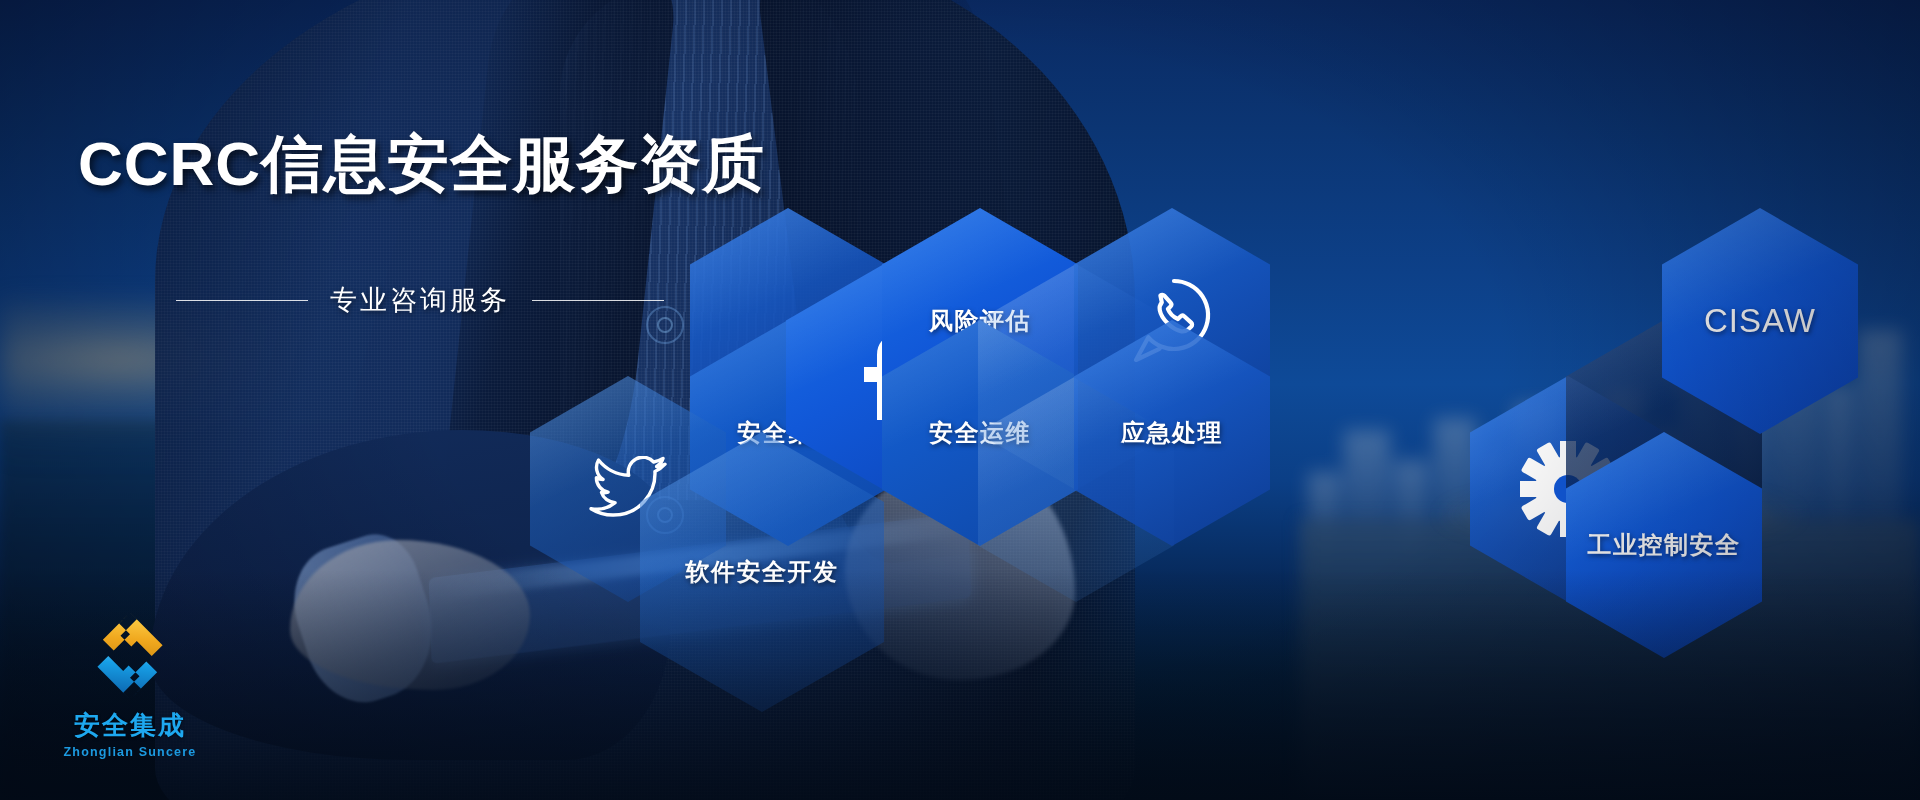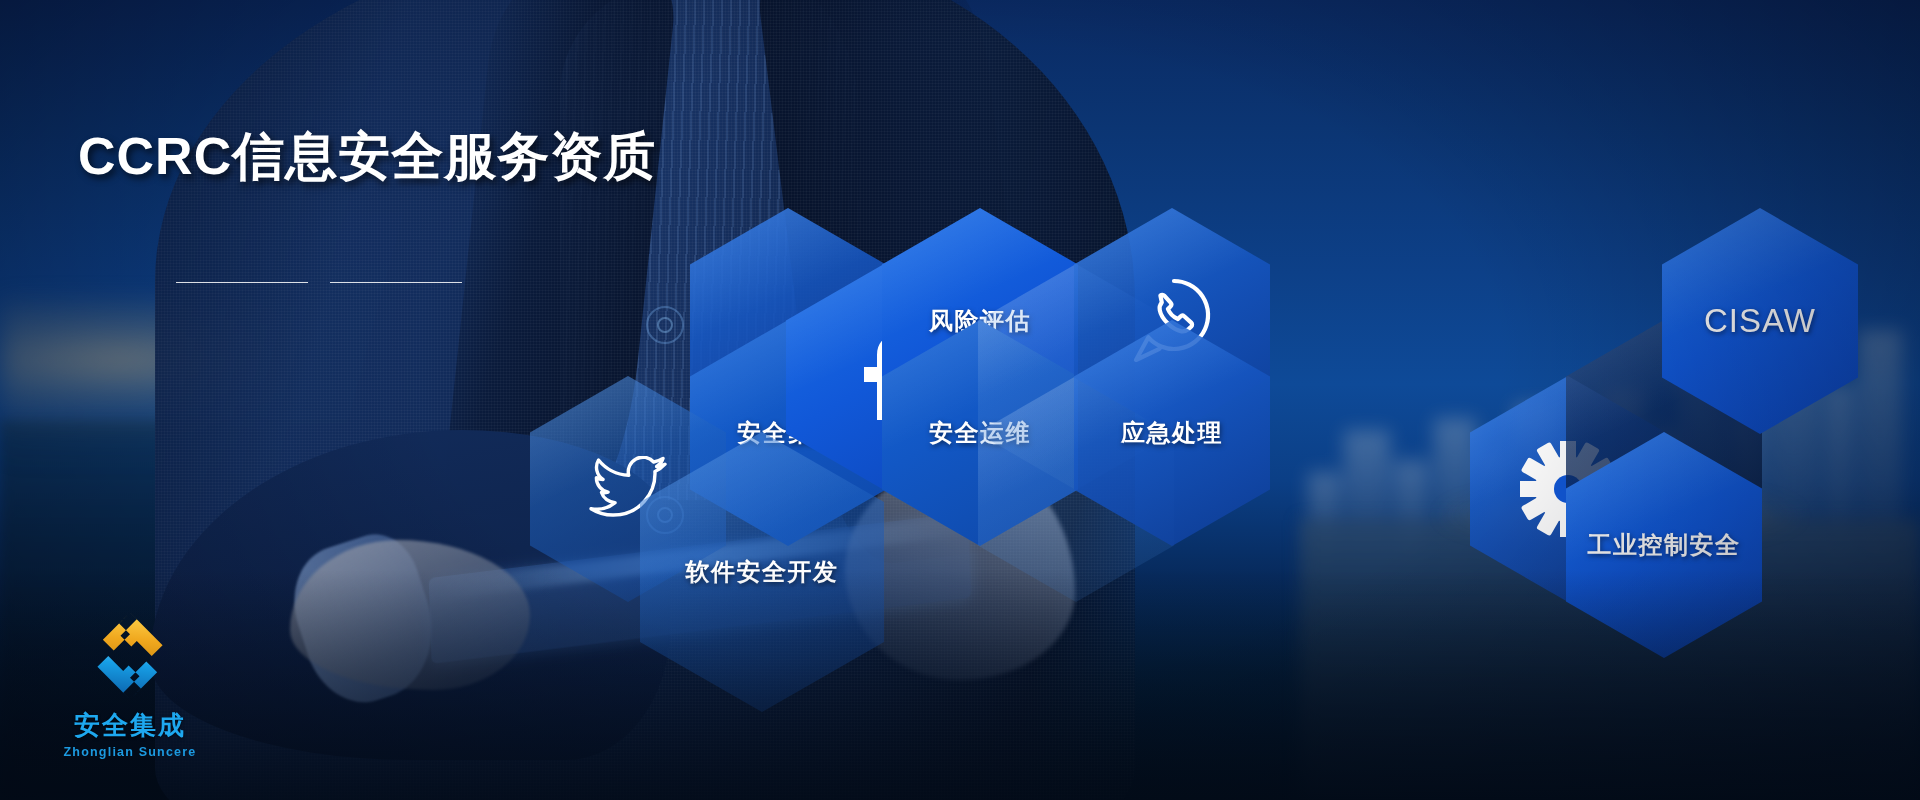--- a/index.html
+++ b/index.html
@@ -150,21 +150,21 @@
   }
   .bottom-fade{
     position:absolute;left:0;bottom:0;width:100%;height:230px;
     background:linear-gradient(to bottom, rgba(2,12,26,0), rgba(2,10,22,.85));
     pointer-events:none;
   }
 
   
   .title{
     position:absolute;left:78px;top:122px;
-    font-size:52px;font-weight:bold;color:#ffffff;
+    font-size:62px;font-weight:bold;color:#ffffff;
     letter-spacing:1px;white-space:nowrap;
     text-shadow:3px 4px 7px rgba(0,0,0,.62);
   }
   .subtitle-row{
     position:absolute;left:176px;top:282px;
     display:flex;align-items:center;gap:22px;
   }
   .sub-line{width:132px;height:1px;background:rgba(255,255,255,.85);}
   .subtitle{
     font-size:27px;color:#ffffff;letter-spacing:3px;white-space:nowrap;
@@ -343,20 +343,21 @@
       </div>
     </div>
 
   <div class="vignette"></div>
   <div class="bottom-fade"></div>
 
   <div class="title">CCRC信息安全服务资质</div>
 
   <div class="subtitle-row">
     <span class="sub-line"></span>
+    <span class="subtitle">专业咨询服务</span>
     <span class="sub-line"></span>
   </div>
 
   <div class="logo">
     <div class="logo-mark">
       <svg width="96" height="96" viewBox="0 0 100 100" aria-hidden="true">
         <defs>
           <linearGradient id="goldg" x1="0" y1="0" x2="1" y2="1">
             <stop offset="0%" stop-color="#ffd34d"></stop>
             <stop offset="45%" stop-color="#f0a81e"></stop>

